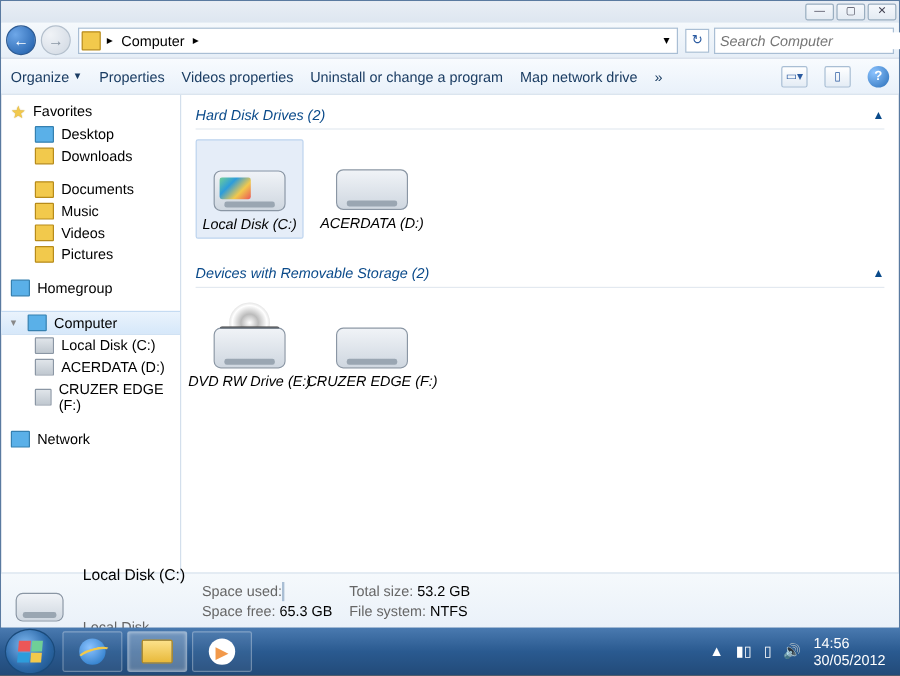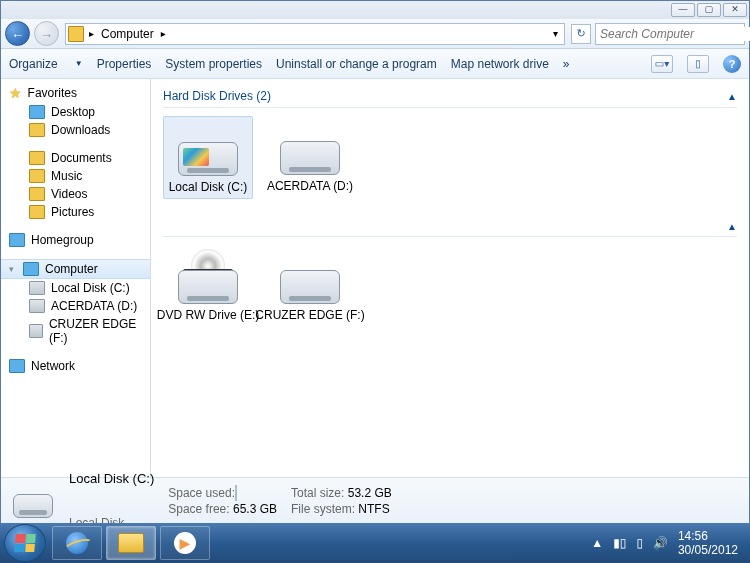--- a/index.html
+++ b/index.html
@@ -13,37 +13,37 @@
   .breadcrumb { flex: 1; height: 22px; border: 1px solid #a9bed4; background: #fff; display: flex; align-items: center; padding: 0 2px; margin: 0 2px; }
   .breadcrumb .bcicon { width: 16px; height: 16px; background: #f2c94c; border: 1px solid #b78b1a; margin-right: 2px; }
   .breadcrumb .crumb { padding: 0 4px; cursor: default; }
   .breadcrumb .arrow { padding: 0 3px; cursor: default; font-size: 10px; }
   .breadcrumb .bcdd { margin-left: auto; padding: 0 4px; font-size: 10px; cursor: default; }
   .refresh { width: 20px; height: 20px; border: 1px solid #a9bed4; background: #fff; color: #2a5aa0; font-size: 11px; display: flex; align-items: center; justify-content: center; cursor: default; }
   .search { width: 150px; height: 22px; border: 1px solid #a9bed4; background: #fff; display: flex; align-items: center; padding: 0 4px; }
   .search input { flex: 1; border: none; outline: none; font-style: italic; color: #888; }
   .search .sicon { color: #3a6ea5; font-size: 12px; }
   .toolbar { height: 30px; background: linear-gradient(#f8fbfe, #e9f1fa); border-bottom: 1px solid #d3dfec; display: flex; align-items: center; padding: 0 8px; gap: 14px; }
-  .toolbar .titem { color: #1b3d63; cursor: default; display: flex; align-items: center; gap: 17px; }
+  .toolbar .titem { color: #1b3d63; cursor: default; display: flex; align-items: center; gap: 3px; }
   .toolbar .spacer { flex: 1; }
   .toolbar .ticon { width: 22px; height: 18px; border: 1px solid #a9bed4; background: linear-gradient(#fff,#e4ecf5); border-radius: 2px; display: flex; align-items: center; justify-content: center; font-size: 10px; color: #2a5aa0; cursor: default;}
   .helpicon { width: 18px; height: 18px; border-radius: 50%; background: radial-gradient(circle at 30% 30%, #8cc3ff, #2a6fb8); color: #fff; display: flex; align-items: center; justify-content: center; font-size: 11px; font-weight: bold; cursor: default;}
   .body { flex: 1; display: flex; }
   .sidebar { width: 150px; border-right: 1px solid #d3dfec; padding: 4px 0; overflow: hidden; }
   .sbgroup { margin-bottom: 10px; }
   .sbhead { display: flex; align-items: center; padding: 2px 8px; cursor: default; gap: 6px; }
   .sbhead .caret { font-size: 9px; color: #888; width: 8px; }
   .sbhead.selected { background: linear-gradient(#eaf3fc, #d6e8fa); border-top: 1px solid #c5dbf2; border-bottom: 1px solid #c5dbf2; }
   .sbitem { display: flex; align-items: center; padding: 2px 8px 2px 28px; cursor: default; gap: 6px; }
   .sbicon { width: 16px; height: 14px; display: inline-block; }
   .star { color: #f2c94c; text-shadow: 0 0 1px #b78b1a; font-size: 14px;}
   .folder { background: #f2c94c; border: 1px solid #b78b1a; border-radius: 1px; }
   .screen { background: #5ab0e8; border: 1px solid #3580b0; border-radius: 1px; }
   .hdd { background: linear-gradient(#e0e5ea,#c0c8d0); border: 1px solid #8a96a4; border-radius: 1px; }
-  .content { flex: 1; padding: 6px 12px; overflow: auto; }
+  .content { flex: 1; padding: 6px 12px; overflow: auto; font-style: italic; }
   .section-head { color: #0a4a8a; border-bottom: 1px solid #e3e9f0; padding: 4px 0; display: flex; align-items: center; cursor: default;}
   .section-head .collapse { margin-left: auto; color: #0a4a8a; font-size: 10px; }
   .drivegrid { display: flex; gap: 12px; padding: 8px 0 18px 0; flex-wrap: wrap; }
   .drive { width: 90px; display: flex; flex-direction: column; align-items: center; padding: 4px; cursor: default; }
   .drive.selected { background: #e5edf8; border: 1px solid #bcd3ee; border-radius: 2px; }
   .driveicon { width: 70px; height: 55px; position: relative; }
   .driveicon .base { position: absolute; bottom: 0; left: 5px; width: 60px; height: 34px; background: linear-gradient(#f0f3f7,#cfd7e0); border: 1px solid #8a96a4; border-radius: 6px; }
   .driveicon .slot { position: absolute; bottom: 3px; left: 14px; width: 42px; height: 5px; background: #9aa6b2; border-radius: 2px; }
   .driveicon .win { position: absolute; bottom: 10px; left: 10px; width: 26px; height: 18px; background: linear-gradient(135deg,#6fcf97,#2d9cdb,#f2c94c,#eb5757); border-radius: 2px; }
   .driveicon .disc { position: absolute; top: 0; left: 18px; width: 34px; height: 34px; border-radius: 50%; background: radial-gradient(circle, #fff 0%, #bbb 30%, #fff 60%, #999 100%); }
@@ -97,21 +97,21 @@
       <span class="sicon">🔍</span>
     </div>
   </div>
 
   <div class="toolbar">
     <span class="titem">
         <span>Organize</span> 
         <span style="font-size:8px">▼</span>
       </span>
     <span class="titem">Properties</span>
-    <span class="titem">System properties</span>
+    <span class="titem">Videos properties</span>
     <span class="titem">Uninstall or change a program</span>
     <span class="titem">Map network drive</span>
     <span class="titem">»</span>
     <span class="spacer"></span>
     <span class="ticon">▭▾</span>
     <span class="ticon">▯</span>
     <span class="helpicon">?</span>
   </div>
 
   <div class="body">
@@ -198,20 +198,21 @@
         <div class="drive">
           <div class="driveicon">
               <div class="base"></div>
               <div class="slot"></div>
             </div>
           <div class="dlabel">ACERDATA (D:)</div>
         </div>
       </div>
 
       <div class="section-head">
+        <span>Devices with Removable Storage (2)</span>
           <span class="collapse">▲</span>
       </div>
       <div class="drivegrid">
         <div class="drive">
           <div class="driveicon">
               <div class="disc"></div>
               <div class="dvdlabel">DVD</div>
               <div class="base"></div>
               <div class="slot"></div>
             </div>

